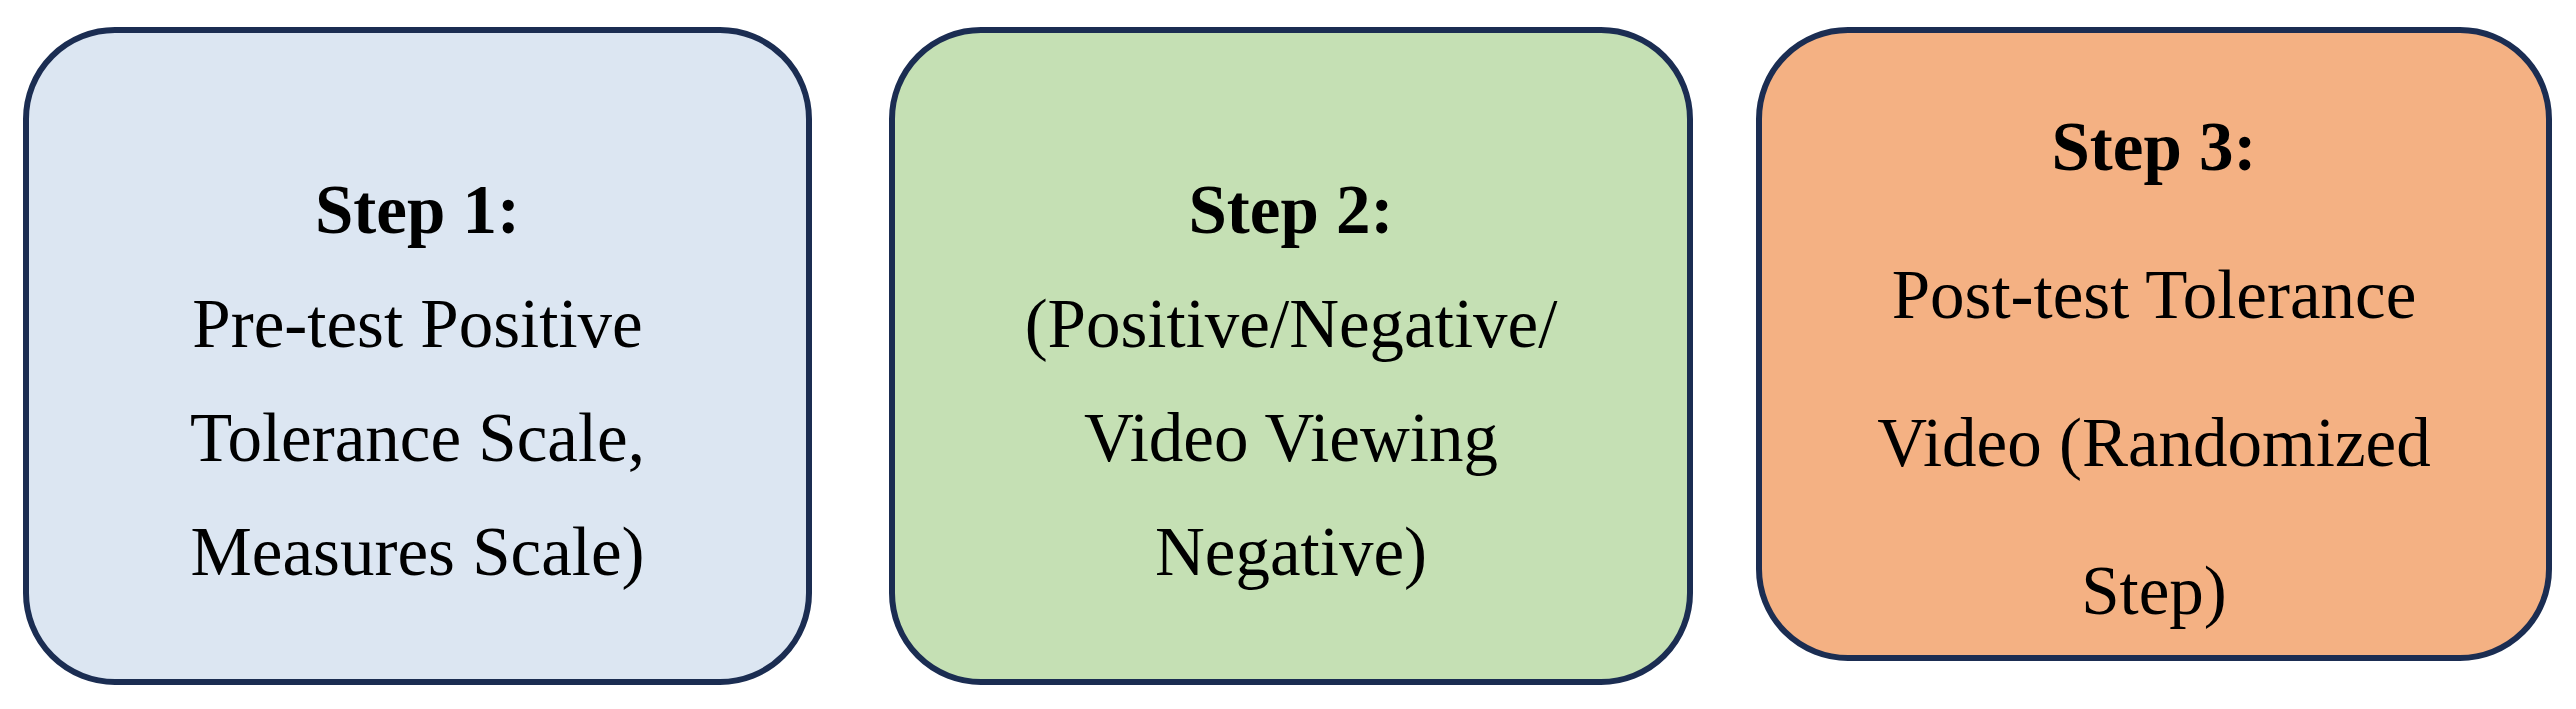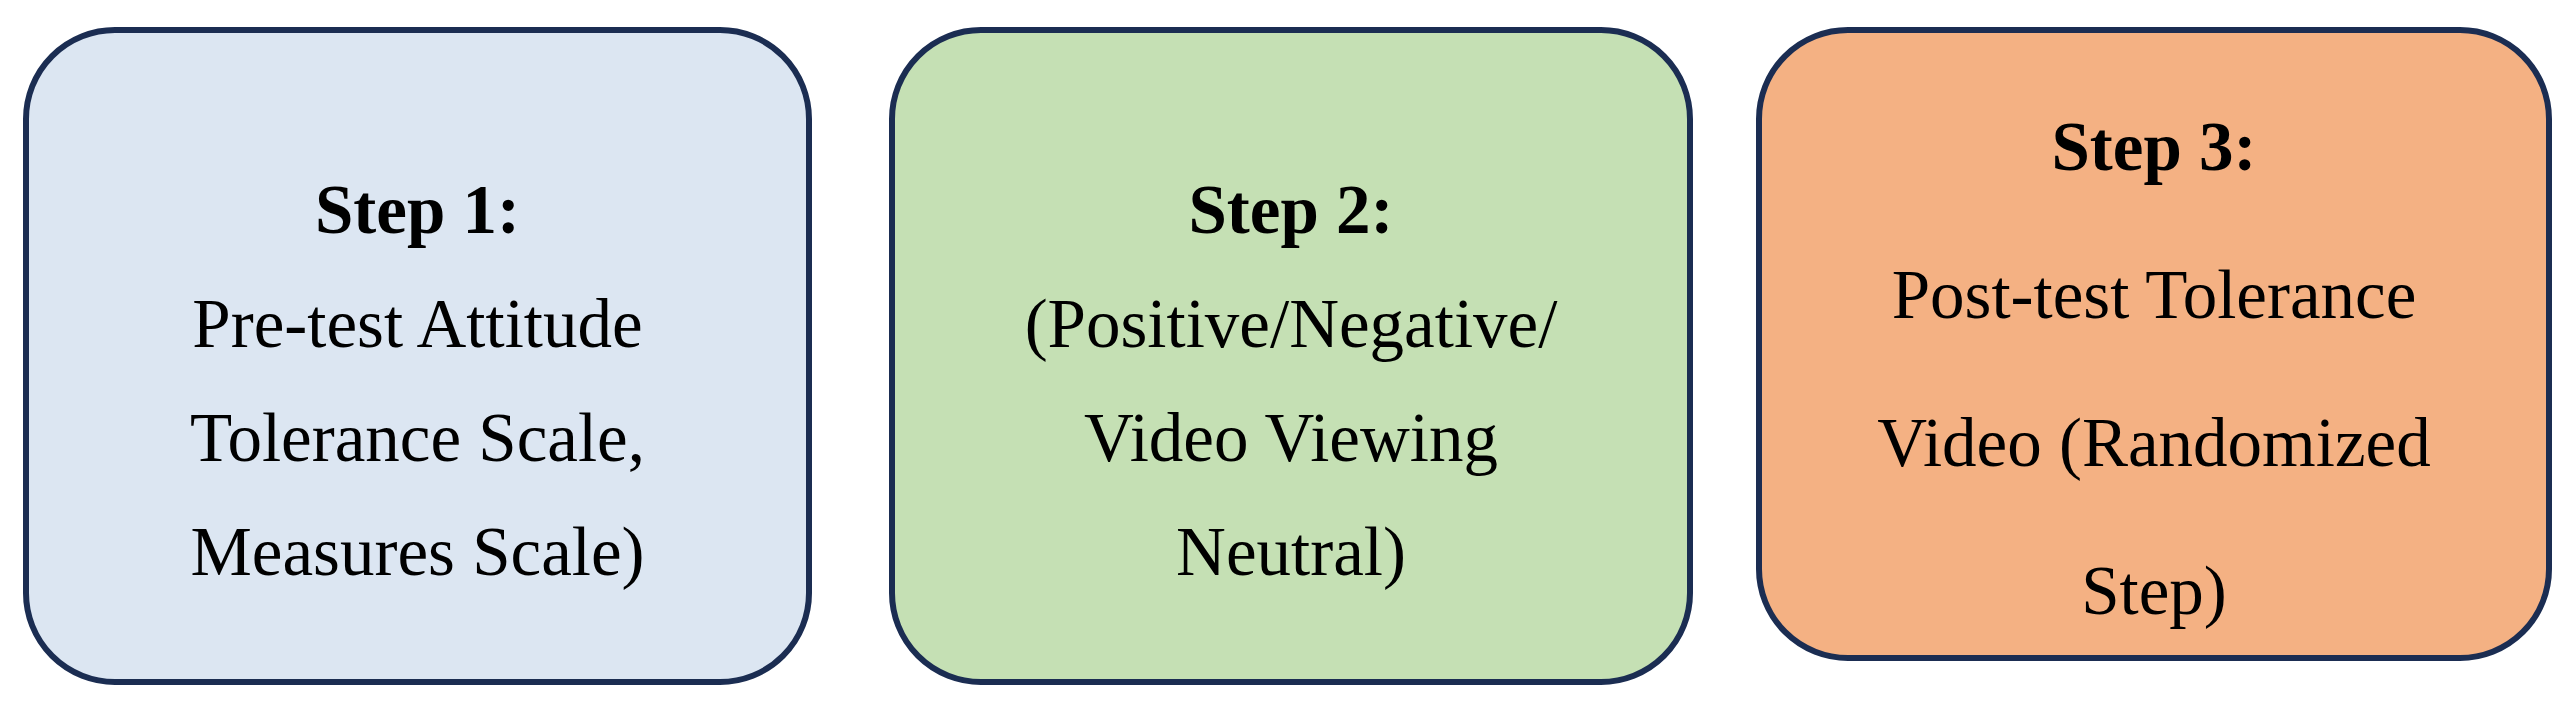--- a/index.html
+++ b/index.html
@@ -40,30 +40,30 @@
     font-weight: bold;
   }
 </style>
 </head>
 <body>
 
 <div id="canvas">
 
   <div class="step-box box-1" style="background: rgb(220, 230, 242); border-color: rgb(27, 45, 82); color: rgb(0, 0, 0);">
     <div class="text-line step-title">Step 1:</div>
-    <div class="text-line">Pre-test Attitude</div>
+    <div class="text-line">Pre-test Positive</div>
     <div class="text-line">Tolerance Scale,</div>
     <div class="text-line">Measures Scale)</div>
   </div>
 
   <div class="step-box box-2" style="background: rgb(197, 224, 180); border-color: rgb(27, 45, 82); color: rgb(0, 0, 0);">
     <div class="text-line step-title">Step 2:</div>
     <div class="text-line">(Positive/Negative/</div>
     <div class="text-line">Video Viewing</div>
-    <div class="text-line">Neutral)</div>
+    <div class="text-line">Negative)</div>
   </div>
 
   <div class="step-box box-3" style="background: rgb(244, 177, 131); border-color: rgb(27, 45, 82); color: rgb(0, 0, 0);">
     <div class="text-line step-title">Step 3:</div>
     <div class="text-line">Post-test Tolerance</div>
     <div class="text-line">Video (Randomized</div>
     <div class="text-line">Step)</div>
   </div>
 
 </div>

